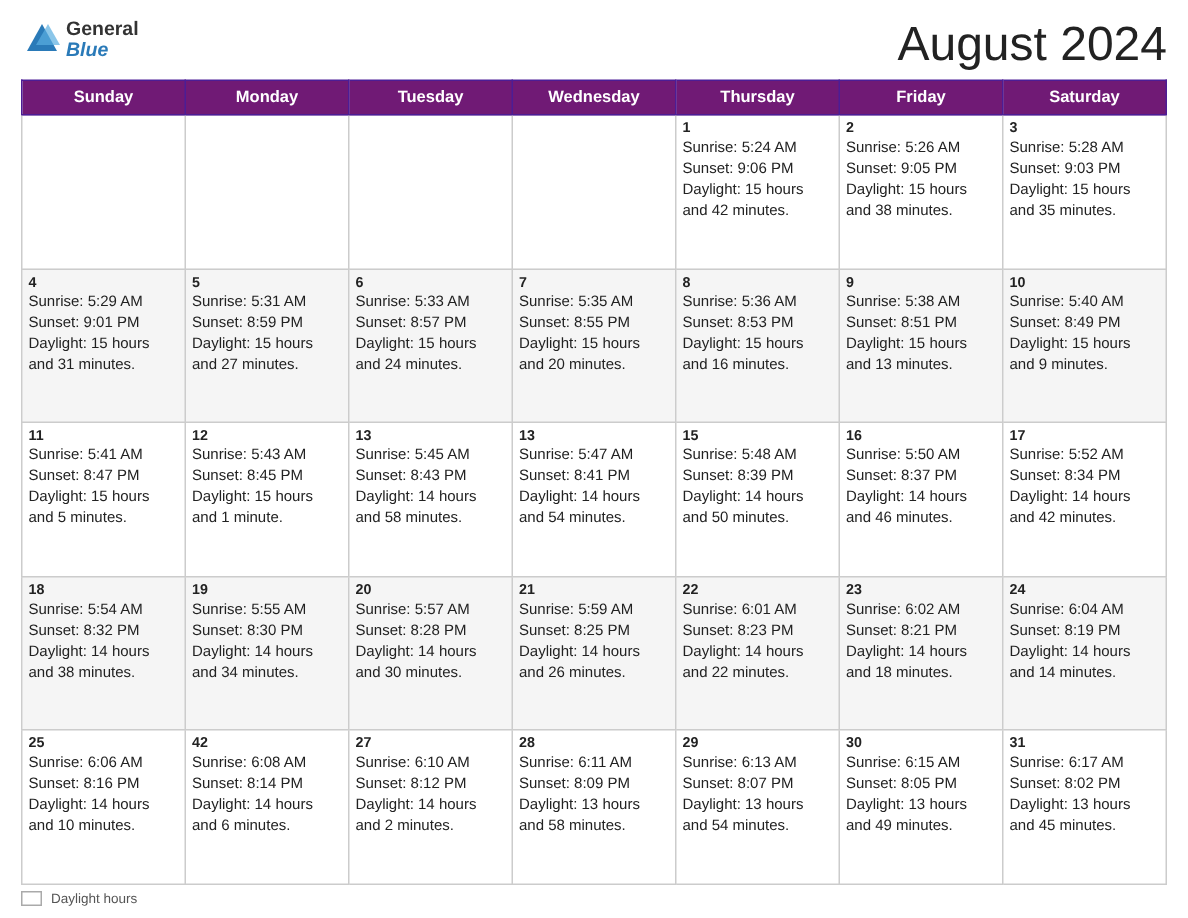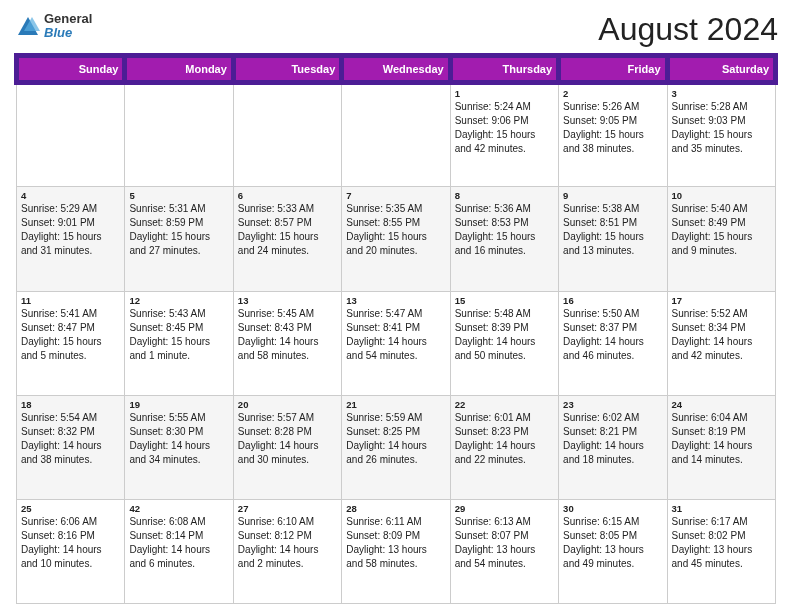--- a/index.html
+++ b/index.html
@@ -18,21 +18,21 @@
       flex-direction: column;
     }
     .header {
       display: flex;
       align-items: flex-start;
       justify-content: space-between;
       margin-bottom: 6px;
     }
     .logo {
       display: flex;
-      align-items: flex-end;
+      align-items: center;
       gap: 2px;
     }
     .logo-text {
       display: flex;
       flex-direction: column;
       line-height: 1.1;
     }
     .logo-general {
       font-size: 13px;
       font-weight: bold;
@@ -61,27 +61,27 @@
       font-size: 14px;
       color: #444;
     }
     .calendar-table {
       width: 100%;
       border-collapse: collapse;
       flex: 1;
       table-layout: fixed;
     }
     .calendar-table th {
-      background-color: #a21caf;
+      background-color: #701a75;
       color: #fff;
       font-size: 11px;
       font-weight: bold;
       padding: 5px 4px;
-      text-align: right;
-      border: 5px solid #4c1d95;
+      text-align: center;
+      border: 1px solid #4c1d95;
     }
     .calendar-table td {
       vertical-align: top;
       padding: 3px 4px;
       border: 1px solid #ccc;
       font-size: 8.5px;
       color: #222;
       background: #fff;
       height: 80px;
     }
@@ -192,13 +192,17 @@
           <td><span class="day-number">42</span><span class="day-info">Sunrise: 6:08 AM<br>Sunset: 8:14 PM<br>Daylight: 14 hours and 6 minutes.</span></td>
           <td><span class="day-number">27</span><span class="day-info">Sunrise: 6:10 AM<br>Sunset: 8:12 PM<br>Daylight: 14 hours and 2 minutes.</span></td>
           <td><span class="day-number">28</span><span class="day-info">Sunrise: 6:11 AM<br>Sunset: 8:09 PM<br>Daylight: 13 hours and 58 minutes.</span></td>
           <td><span class="day-number">29</span><span class="day-info">Sunrise: 6:13 AM<br>Sunset: 8:07 PM<br>Daylight: 13 hours and 54 minutes.</span></td>
           <td><span class="day-number">30</span><span class="day-info">Sunrise: 6:15 AM<br>Sunset: 8:05 PM<br>Daylight: 13 hours and 49 minutes.</span></td>
           <td><span class="day-number">31</span><span class="day-info">Sunrise: 6:17 AM<br>Sunset: 8:02 PM<br>Daylight: 13 hours and 45 minutes.</span></td>
         </tr>
       </tbody>
   </table>
 
+  <div class="footer">
+    <span class="footer-box"></span>
+    <span>Daylight hours</span>
+  </div>
 </div>
 
 </body></html>

